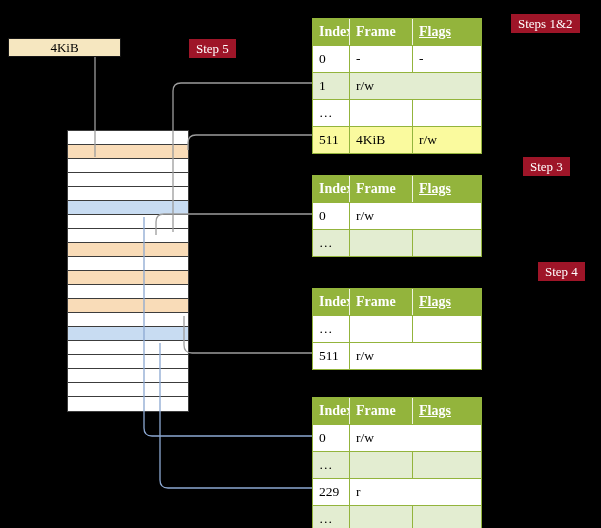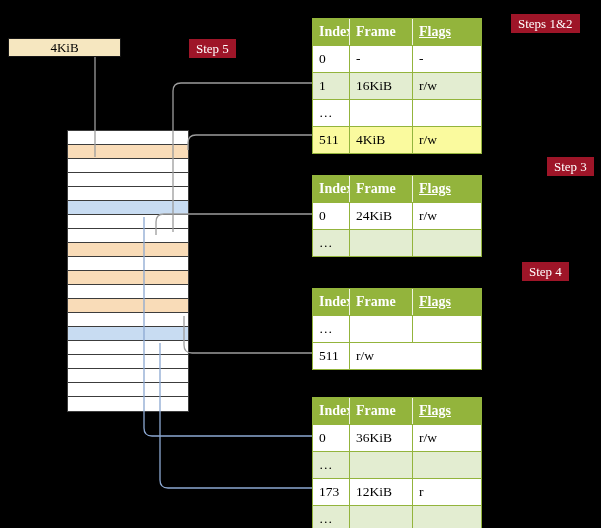--- a/index.html
+++ b/index.html
@@ -52,22 +52,22 @@
 </style>
 </head>
 <body>
 
 <div id="canvas">
 
   <div class="frame-box">4KiB</div>
 
   <div class="badge" style="left:189px;top:39px">Step 5</div>
   <div class="badge" style="left:511px;top:14px">Steps 1&amp;2</div>
-  <div class="badge" style="left:547px;top:157px">Step 3</div>
-  <div class="badge" style="left:522px;top:262px">Step 4</div>
+  <div class="badge" style="left:523px;top:157px">Step 3</div>
+  <div class="badge" style="left:538px;top:262px">Step 4</div>
 
   <div class="strip" id="strip">
       <div class="srow white"></div>
       <div class="srow peach"></div>
       <div class="srow white"></div>
       <div class="srow white"></div>
       <div class="srow white"></div>
       <div class="srow blue"></div>
       <div class="srow white"></div>
       <div class="srow white"></div>
@@ -91,21 +91,20 @@
         <div class="cell c1">Frame</div>
         <div class="cell c2">Flags</div>
       </div>
       <div class="trow white">
         <div class="cell c0">0</div>
         <div class="cell c1">-</div>
         <div class="cell c2">-</div>
       </div>
       <div class="trow green">
         <div class="cell c0">1</div>
-        <div class="cell c1">16KiB</div>
         <div class="cell c2">r/w</div>
       </div>
       <div class="trow white">
         <div class="cell c0">…</div>
         <div class="cell c1"></div>
         <div class="cell c2"></div>
       </div>
       <div class="trow yellow">
         <div class="cell c0">511</div>
         <div class="cell c1">4KiB</div>
@@ -113,21 +112,20 @@
       </div>
     </div>
   <div class="ptable" id="table-1" style="top:175px">
       <div class="hrow">
         <div class="cell c0">Index</div>
         <div class="cell c1">Frame</div>
         <div class="cell c2">Flags</div>
       </div>
       <div class="trow white">
         <div class="cell c0">0</div>
-        <div class="cell c1">24KiB</div>
         <div class="cell c2">r/w</div>
       </div>
       <div class="trow green">
         <div class="cell c0">…</div>
         <div class="cell c1"></div>
         <div class="cell c2"></div>
       </div>
     </div>
   <div class="ptable" id="table-2" style="top:288px">
       <div class="hrow">
@@ -146,31 +144,29 @@
       </div>
     </div>
   <div class="ptable" id="table-3" style="top:397px">
       <div class="hrow">
         <div class="cell c0">Index</div>
         <div class="cell c1">Frame</div>
         <div class="cell c2">Flags</div>
       </div>
       <div class="trow white">
         <div class="cell c0">0</div>
-        <div class="cell c1">36KiB</div>
         <div class="cell c2">r/w</div>
       </div>
       <div class="trow green">
         <div class="cell c0">…</div>
         <div class="cell c1"></div>
         <div class="cell c2"></div>
       </div>
       <div class="trow white">
-        <div class="cell c0">173</div>
-        <div class="cell c1">12KiB</div>
+        <div class="cell c0">229</div>
         <div class="cell c2">r</div>
       </div>
       <div class="trow green">
         <div class="cell c0">…</div>
         <div class="cell c1"></div>
         <div class="cell c2"></div>
       </div>
     </div>
 
   <svg class="arrows" width="601" height="528" viewBox="0 0 601 528">

